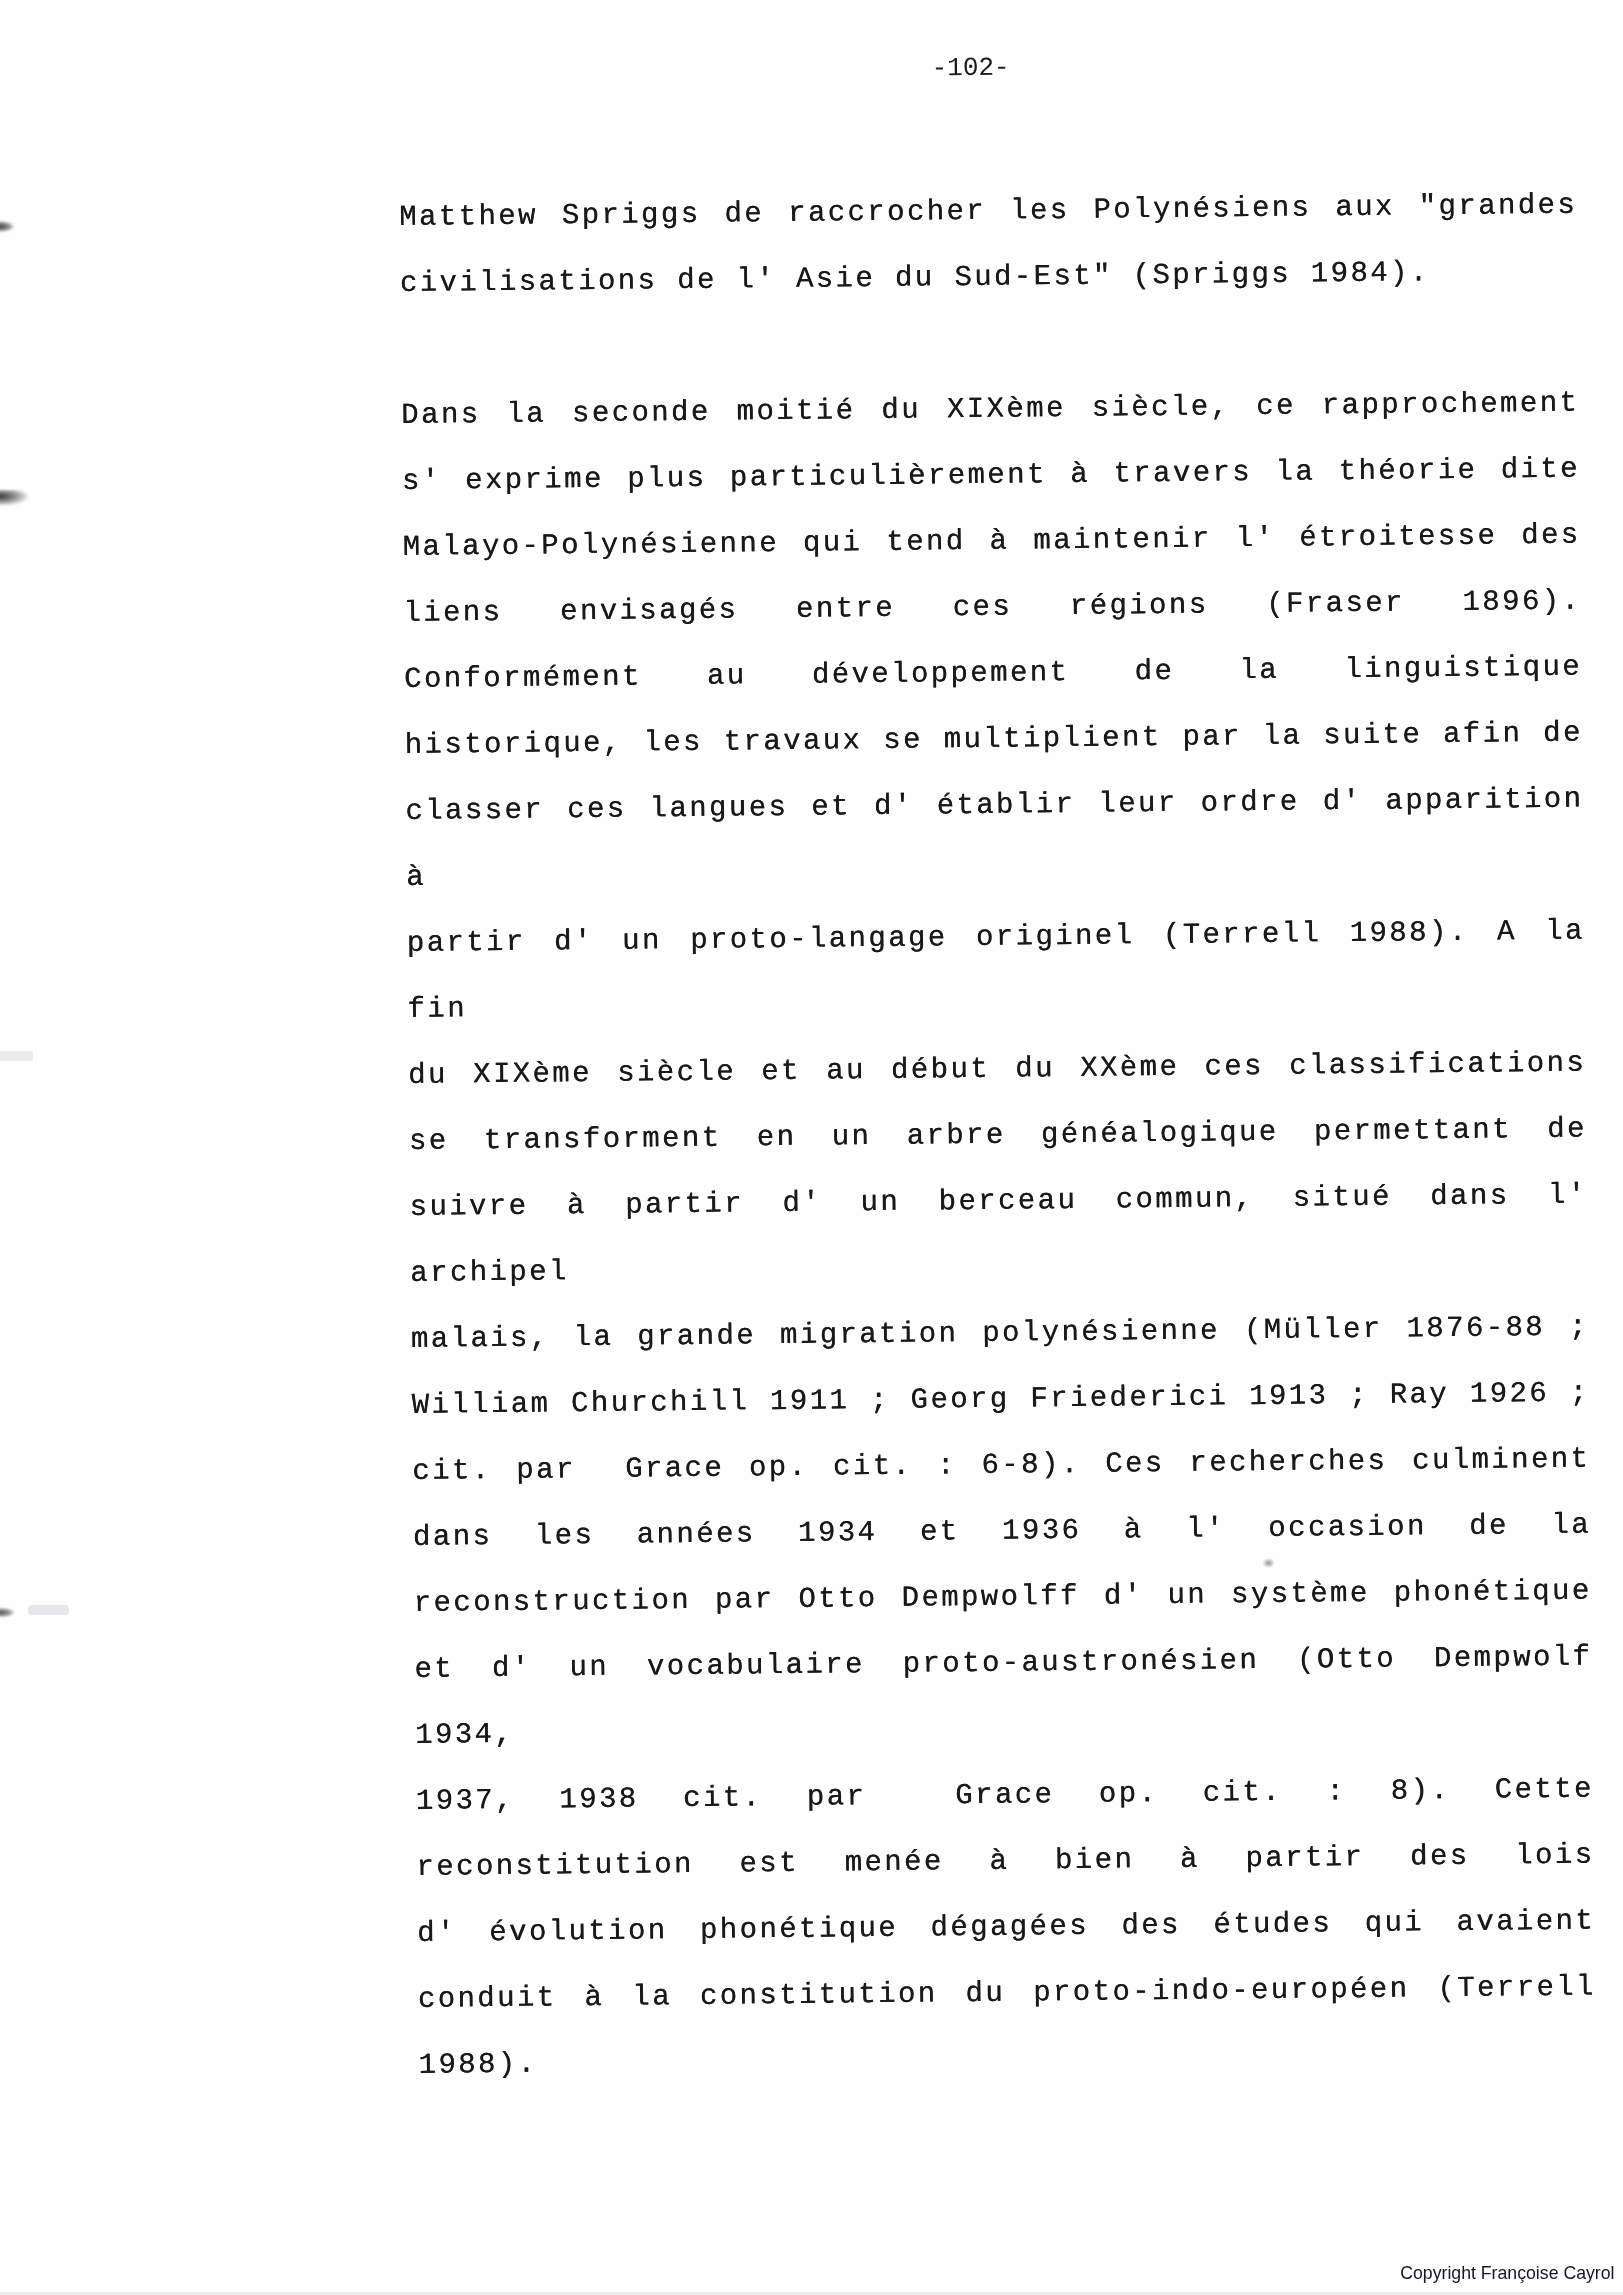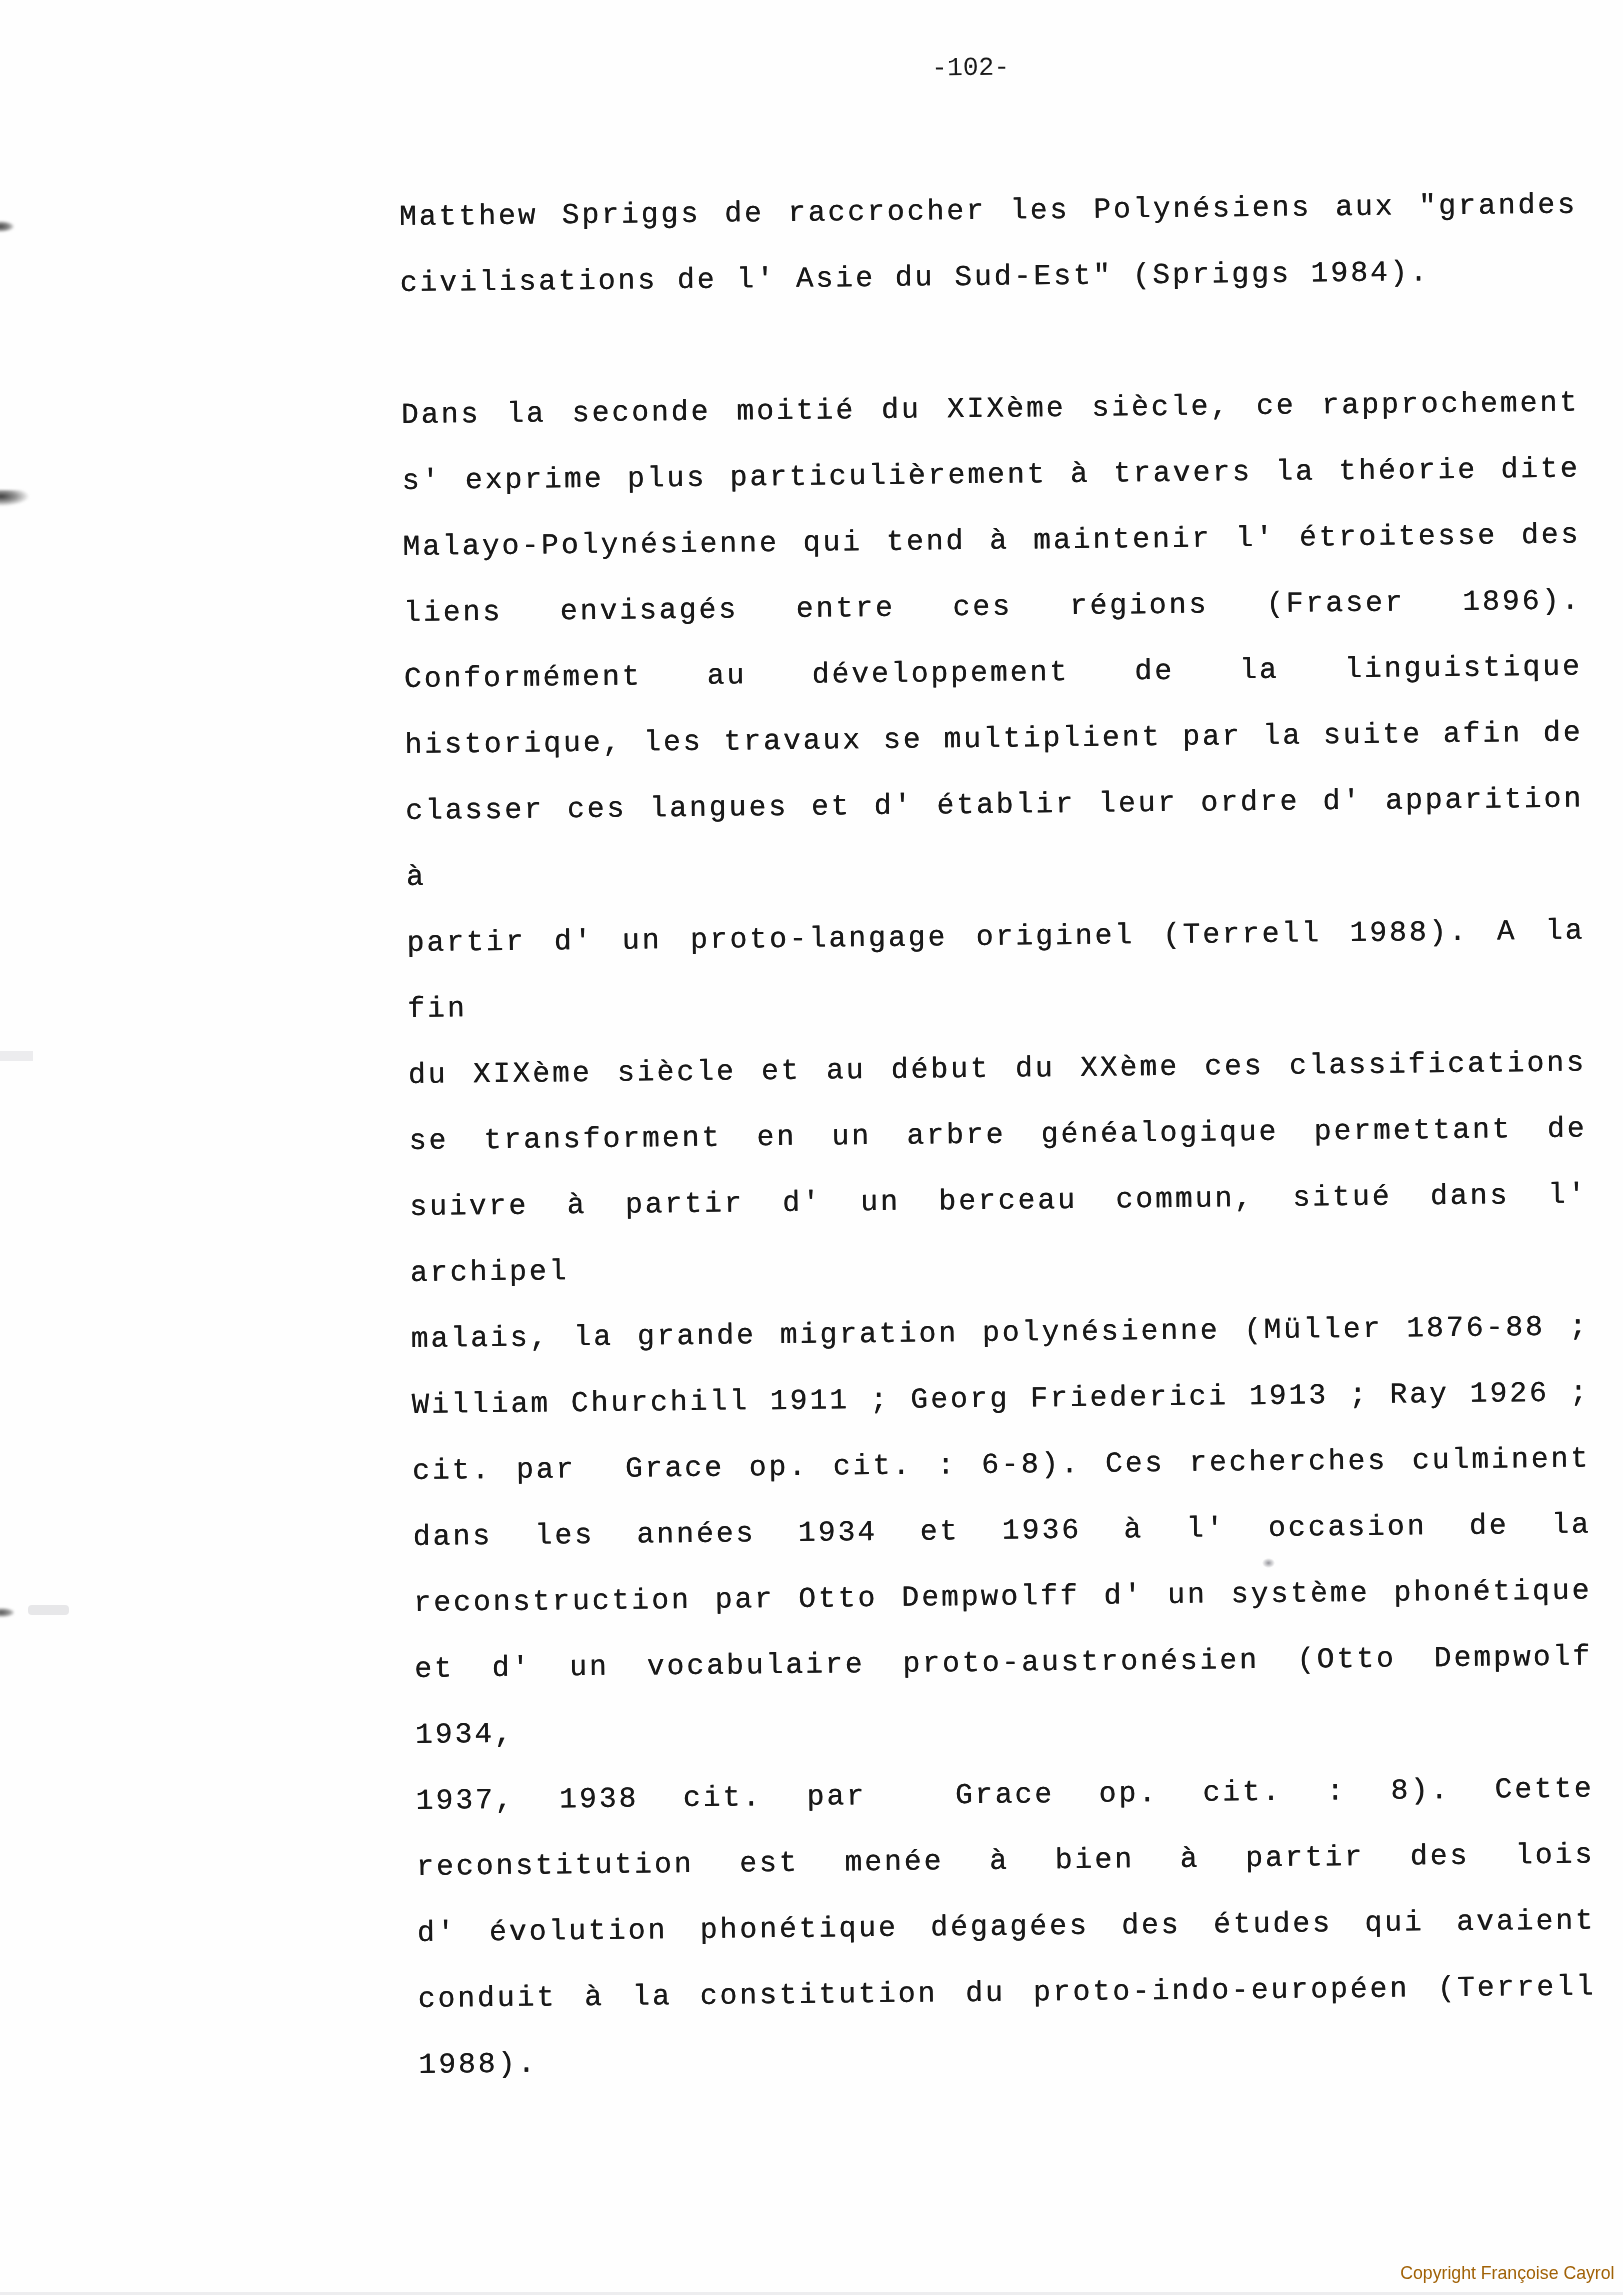--- a/index.html
+++ b/index.html
@@ -85,21 +85,21 @@
     background: radial-gradient(ellipse at 50% 50%, #96969c 0%, rgba(180,180,185,0) 70%);
     filter: blur(0.7px);
   }
   .copyright {
     position: absolute;
     right: 8.5px;
     top: 2263px;
     font-family: "Liberation Sans", sans-serif;
     font-size: 17.7px;
     line-height: 21px;
-    color: #a16207;
+    color: #0f172a;
   }
   .footer-bar {
     position: absolute;
     left: 0; right: 0;
     top: 2292px;
     height: 3.9px;
     background: #ededef;
   }
 </style>
 </head>

